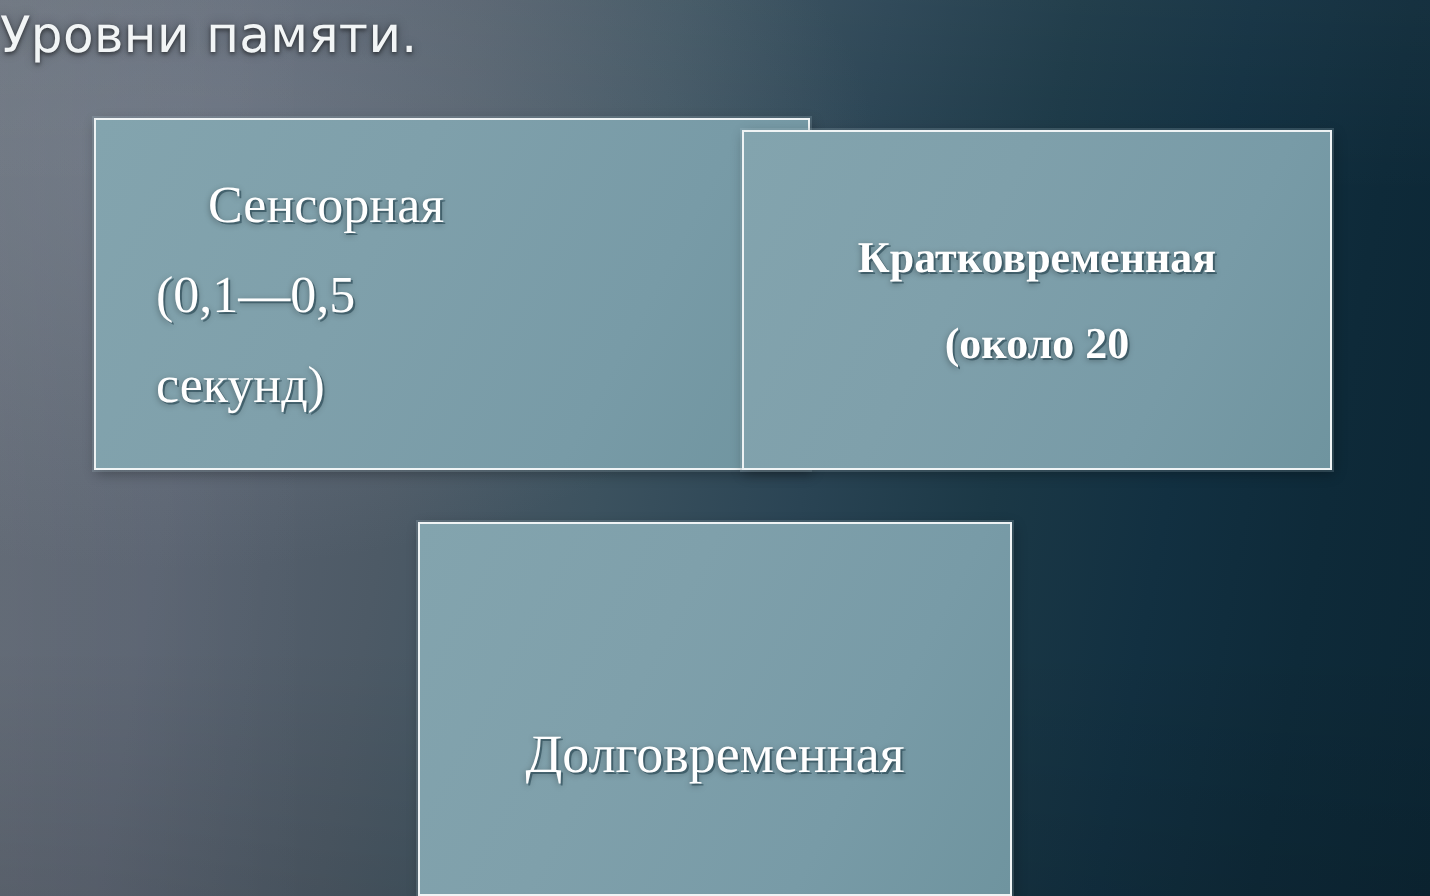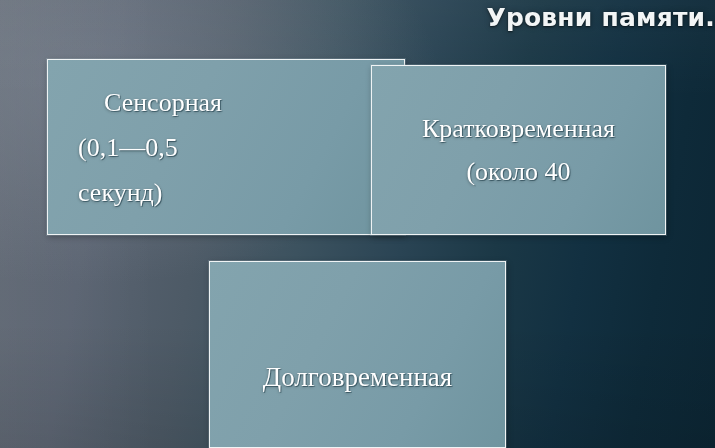--- a/index.html
+++ b/index.html
@@ -38,24 +38,24 @@
     background:
       linear-gradient(180deg, rgba(255,255,255,0.035) 0%, rgba(0,0,0,0.0) 22%, rgba(0,0,0,0.0) 72%, rgba(0,0,0,0.10) 100%),
       linear-gradient(90deg, rgba(255,255,255,0.05) 0%, rgba(255,255,255,0.0) 22%);
   }
 
   .slide-title {
     position: absolute;
     left: 0;
     right: 0;
     top: 3px;
-    text-align: right;
+    text-align: left;
     color: #f2f5f6;
     font-family: "DejaVu Sans", "Liberation Sans", sans-serif;
-    font-weight: bold;
+    font-weight: normal;
     font-size: 25px;
     letter-spacing: 0.2px;
     text-shadow: 0 1px 2px rgba(0,0,0,0.55), 0 0 6px rgba(0,0,0,0.30);
     z-index: 5;
   }
 
   .mem-box {
     position: absolute;
     box-sizing: border-box;
     background:
@@ -102,22 +102,23 @@
   
   #box-short {
     left: 371px;
     top: 65px;
     width: 295px;
     height: 170px;
     text-align: center;
     padding: 0 4px;
   }
   #box-short .line {
-    font-size: 26px;
+    font-size: 22px;
     line-height: 43px;
+    font-weight: bold;
   }
 
   
   #box-long {
     left: 209px;
     top: 261px;
     width: 297px;
     height: 187px;
     text-align: center;
     padding: 0 16px;
@@ -137,20 +138,20 @@
   <div class="slide-title">Уровни памяти.</div>
 
   <div class="mem-box" id="box-sensory">
     <span class="line l1">Сенсорная</span>
     <span class="line l2">(0,1—0,5</span>
     <span class="line l3">секунд)</span>
   </div>
 
   <div class="mem-box" id="box-short">
     <span class="line l1">Кратковременная</span>
-    <span class="line l2">(около 40</span>
+    <span class="line l2">(около 20</span>
   </div>
 
   <div class="mem-box" id="box-long">
     <span class="line l1">Долговременная</span>
   </div>
 
 </div>
 
 </body></html>

